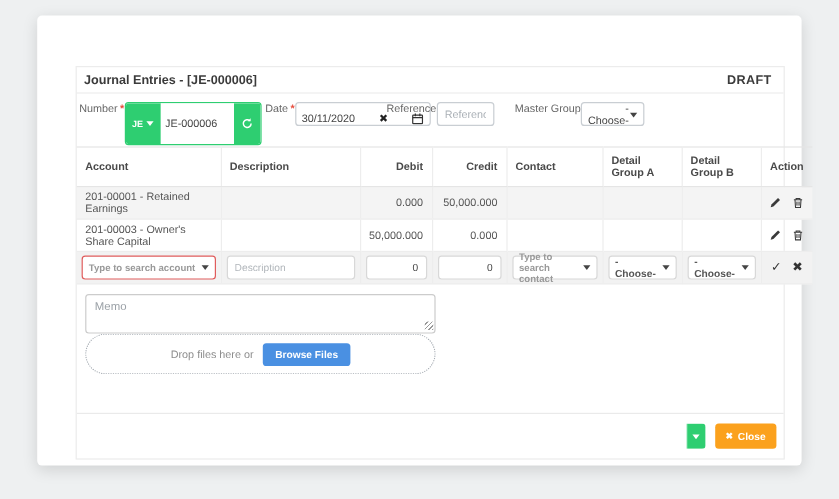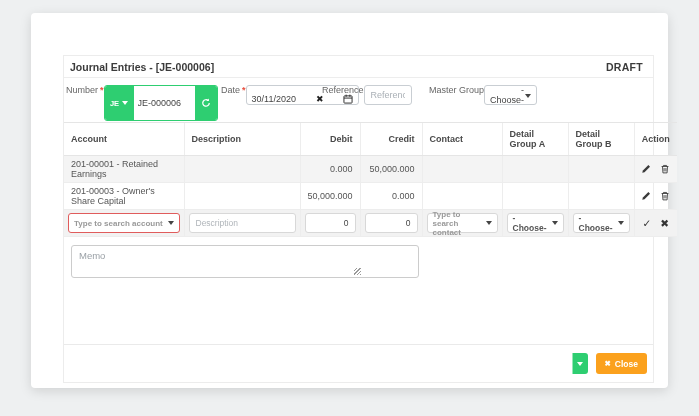--- a/index.html
+++ b/index.html
@@ -56,21 +56,21 @@
   .mini-select .caret-dark{margin-left:auto;}
   .sel-invalid{border-color:var(--red-invalid,#e05c5c);}
   .choose-sel{justify-content:center;color:#555;font-size:8.5px;padding-right:14px;}
   .choose-sel .caret-dark{position:absolute;right:5px;margin:0;}
   .row-icons{display:flex;justify-content:center;align-items:center;gap:9px;}
   .icon-btn{background:none;border:none;padding:0;cursor:pointer;display:flex;align-items:center;}
   .glyph{font-size:10.5px;color:#333;font-weight:bold;line-height:1;cursor:pointer;}
   tr.total td{font-weight:bold;color:#333;border-bottom:1px solid #e5e5e5;}
   
   .memo-section{padding:8px 7px 0;flex:0 0 auto;}
-  .memo-box{display:block;width:348px;height:33px;border:1px solid #ccc;border-radius:3px;resize:none;
+  .memo-box{display:block;width:292px;height:33px;border:1px solid #ccc;border-radius:3px;resize:none;
     font-size:9.5px;padding:4px 7px;color:#444;outline:none;font-family:"Liberation Sans",sans-serif;position:relative;}
   .memo-box::placeholder{color:#9aa0a6;}
   .memo-wrap{position:relative;width:292px;}
   .resize-grip{position:absolute;right:2px;bottom:3px;width:7px;height:7px;
     background:repeating-linear-gradient(135deg,transparent 0 1.5px,#999 1.5px 2.5px);cursor:nwse-resize;}
   .attach-label{font-size:9.5px;color:#333;margin:7px 0 4px;}
   .dropzone{width:292px;height:34px;border:1px dotted #a6acb3;border-radius:17px;display:flex;
     align-items:center;justify-content:center;gap:8px;}
   .drop-text{font-size:9px;color:#8c8c8c;}
   .browse-btn{background:var(--blue,#4a90e2);color:#fff;border:none;border-radius:3px;
@@ -260,20 +260,24 @@
           </td>
         </tr>
       </tbody>
     </table>
 
     <div class="memo-section">
       <div class="memo-wrap">
         <textarea class="memo-box" placeholder="Memo" style=""></textarea>
         <span class="resize-grip"></span>
       </div>
+      <div class="dropzone">
+        <span class="drop-text">Drop files here or</span>
+        <button class="browse-btn">Browse Files</button>
+      </div>
     </div>
 
     <div class="spacer"></div>
 
     <div class="footer">
       <div class="split-btn">
         <button class="save-caret">
           <span class="caret"></span>
         </button>
       </div>

